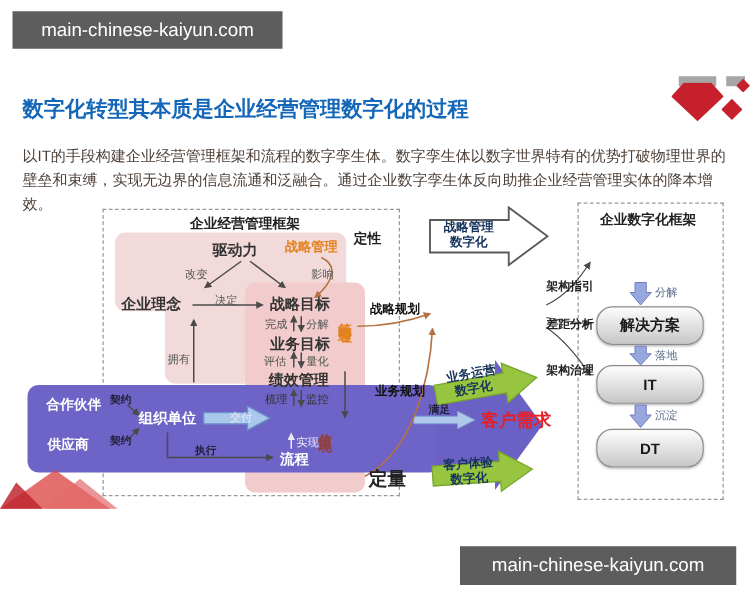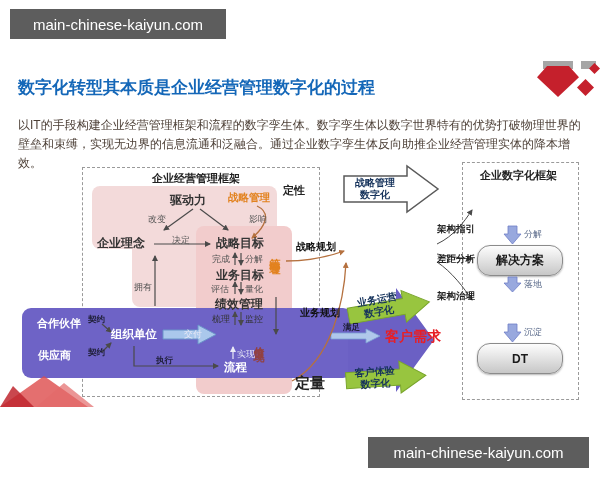--- a/index.html
+++ b/index.html
@@ -45,20 +45,23 @@
   <div class="abs pink" style="left:92px;top:186px;width:185px;height:63px;"></div>
   <div class="abs pink" style="left:132px;top:238px;width:72px;height:69px;border-radius:0 0 0 8px;"></div>
   <div class="abs pink2" style="left:196px;top:226px;width:96px;height:168px;"></div>
 
   <div class="abs band" style="left:22px;top:308px;width:330px;height:70px;"></div>
 
 
   <div class="abs gbox" style="left:477px;top:245px;width:84px;height:29px;">
       <span>解决方案</span>
     </div>
+  <div class="abs gbox" style="left:477px;top:292px;width:84px;height:29px;">
+      <span>IT</span>
+    </div>
   <div class="abs gbox" style="left:477px;top:343px;width:84px;height:29px;">
       <span>DT</span>
     </div>
 
   <svg class="abs" style="left:0;top:0;" width="600" height="480" viewBox="0 0 600 480">
     <defs>
       <marker id="mD" markerWidth="7" markerHeight="7" refX="5" refY="3" orient="auto" markerUnits="userSpaceOnUse">
         <path d="M0,0 L6,3 L0,6 z" fill="#4a4a4a"></path>
       </marker>
       <marker id="mT" markerWidth="7" markerHeight="7" refX="5" refY="3" orient="auto" markerUnits="userSpaceOnUse">

